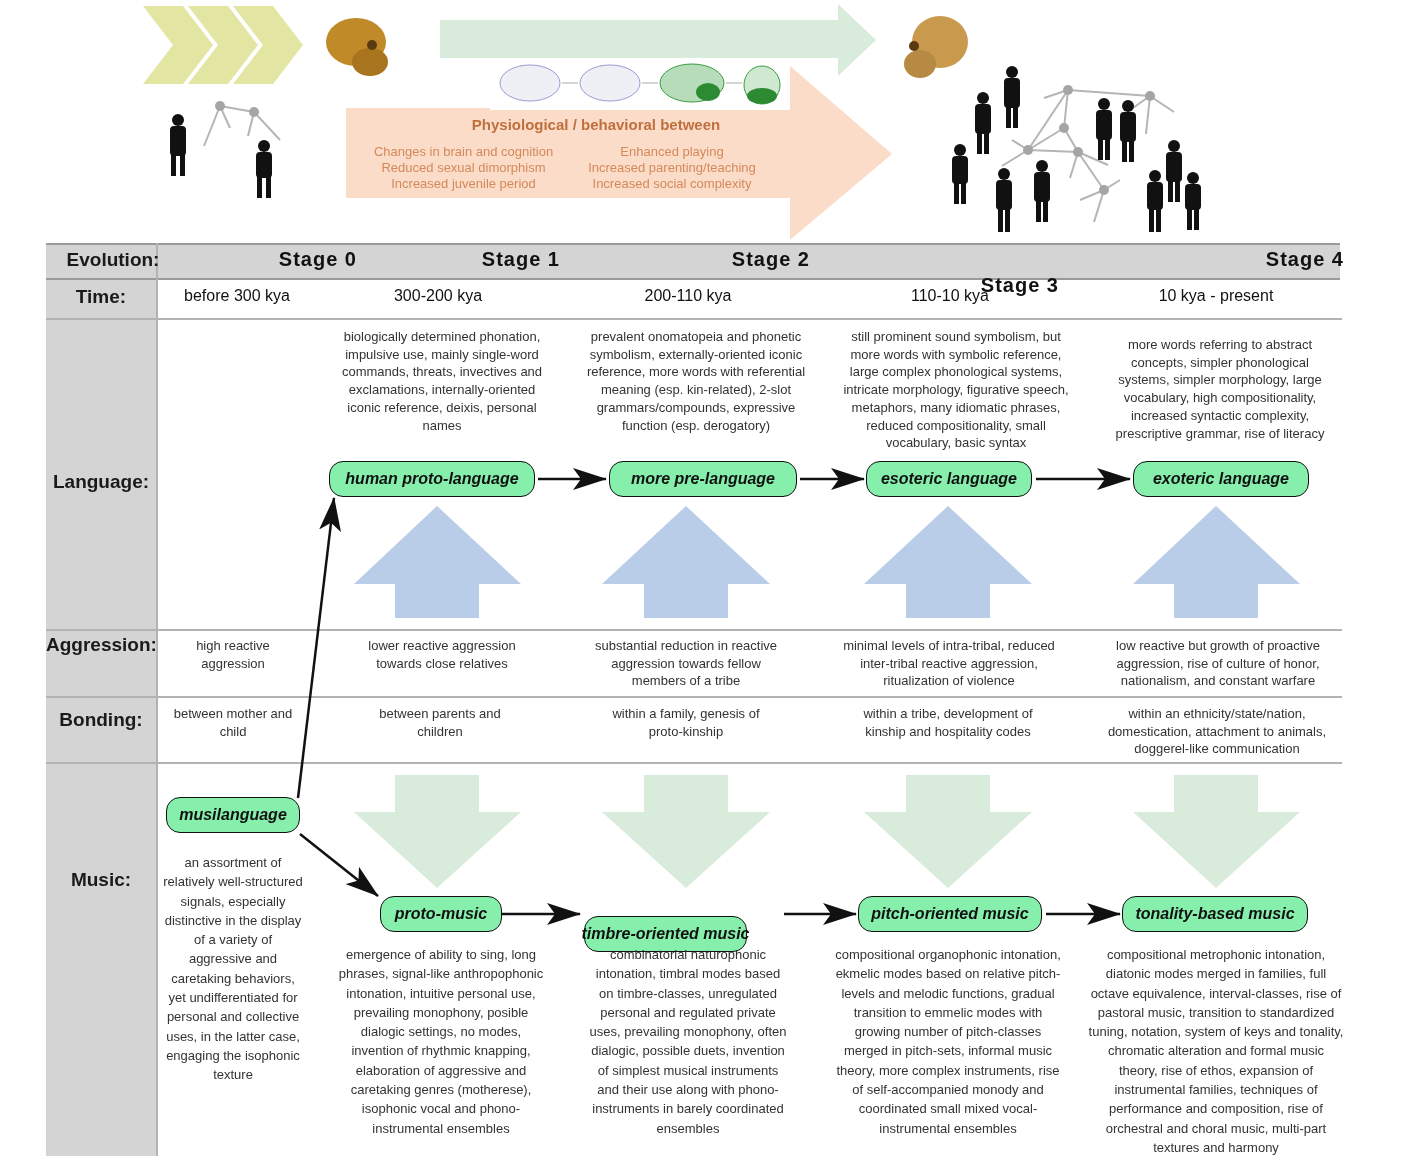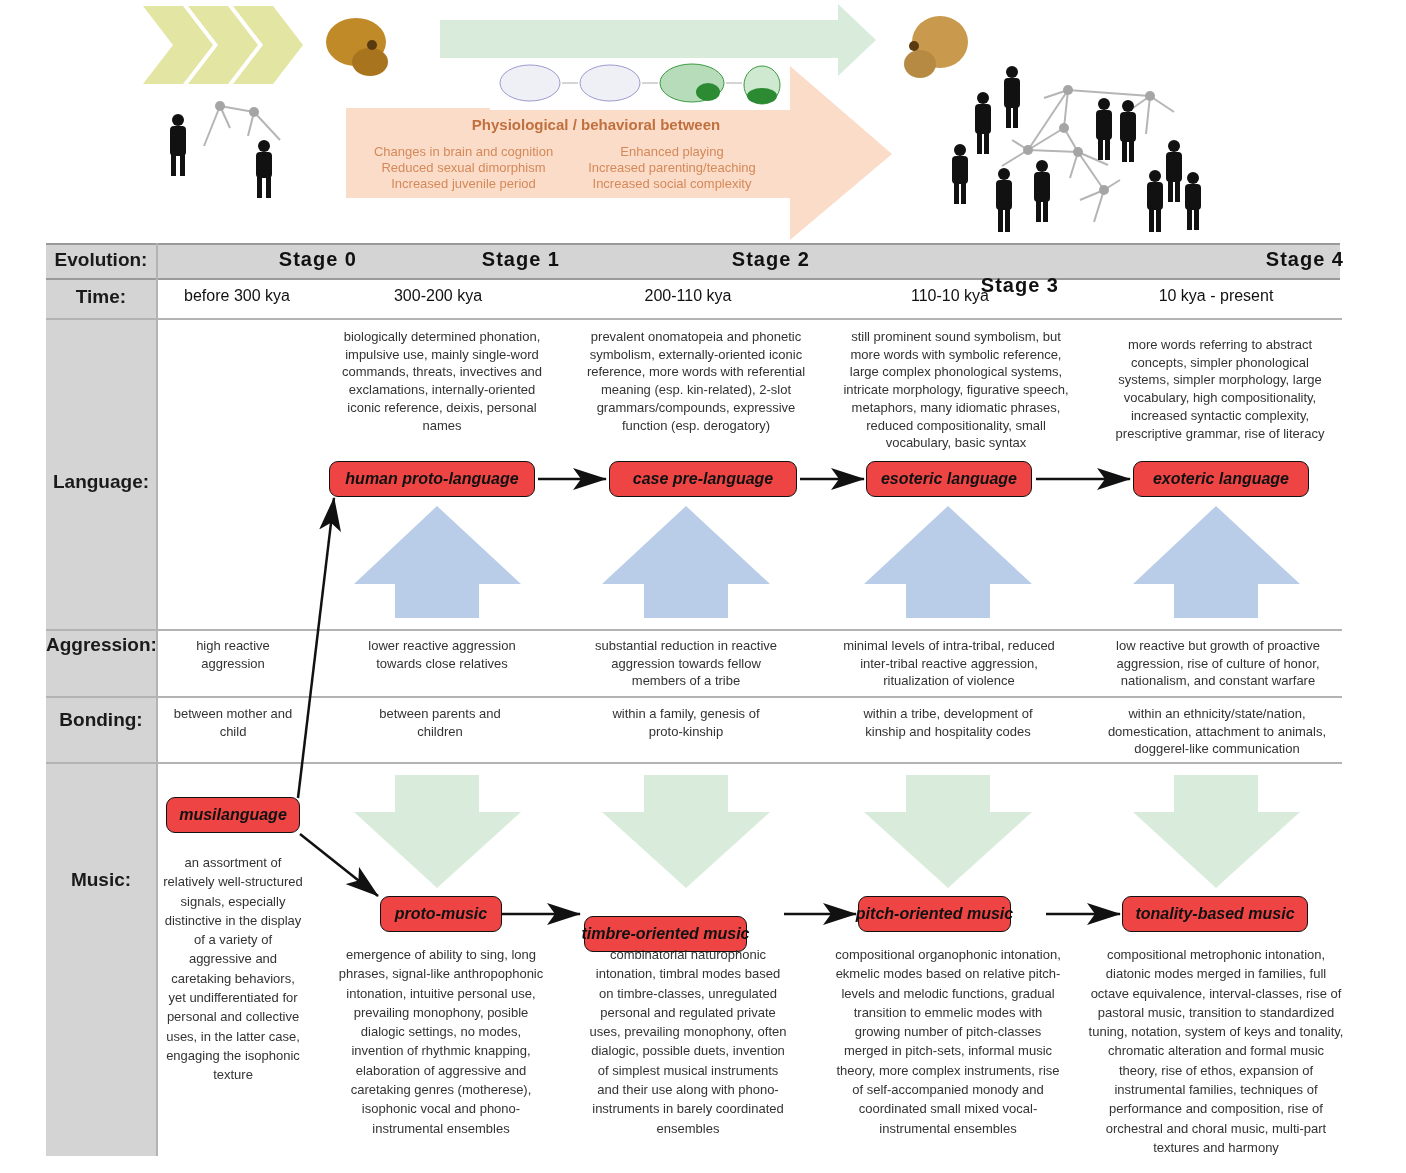--- a/index.html
+++ b/index.html
@@ -15,21 +15,21 @@
 
   
   .row-band { position:absolute; left:46px; width:1294px; }
   .hdr-band { background:#d4d4d4; border-top:2px solid #9a9a9a; border-bottom:2px solid #9a9a9a; }
   .label-col { position:absolute; left:46px; width:110px; background:#d4d4d4; }
   .row-label { position:absolute; left:46px; width:110px; text-align:center; font-weight:bold; font-size:19px; color:#1a1a1a; }
   .hline { position:absolute; left:46px; width:1296px; height:2px; background:#b3b3b3; }
   .stage-hdr { position:absolute; top:248px; width:240px; text-align:right; font-weight:bold; font-size:20px; letter-spacing:1px; color:#111; }
   .time-cell { position:absolute; top:287px; width:240px; text-align:center; font-size:16px; color:#111; }
   .cell { position:absolute; text-align:center; font-size:13px; line-height:17.7px; color:#333; }
-  .pill { position:absolute; height:36px; border:1.5px solid #111; border-radius:9px; background:#ef4444;
+  .pill { position:absolute; height:36px; border:1.5px solid #111; border-radius:14px; background:#86efac;
           display:flex; align-items:center; justify-content:center; font-weight:bold; font-style:italic;
           font-size:16px; color:#111; box-sizing:border-box; white-space:nowrap; }
 </style>
 </head>
 <body>
 
 <svg class="overlay" width="1406" height="1173">
 
   <g fill="#e3e6a3">
     <polygon points="143,6 183,6 213,45 183,84 143,84 173,45"></polygon>
@@ -171,21 +171,21 @@
 <div class="label-col" style="top:243px; height:913px;"></div>
 <div class="row-band hdr-band" style="top:243px; height:33px;"></div>
 <div class="label-col" style="top:245px; height:31px;"></div>
 <div class="abs" style="left:156px; top:243px; width:2px; height:913px; background:#b3b3b3;"></div>
 
 <div class="hline" style="top:318px;"></div>
 <div class="hline" style="top:629px;"></div>
 <div class="hline" style="top:696px;"></div>
 <div class="hline" style="top:762px;"></div>
 
-<div class="row-label" style="top:249px; font-size:19px;">Evolution:</div>
+<div class="row-label" style="top:249px; font-size:19px;padding-left:12px;">Evolution:</div>
 <div class="row-label" style="top:286px;">Time:</div>
 <div class="row-label" style="top:471px;">Language:</div>
 <div class="row-label" style="top:634px;">Aggression:</div>
 <div class="row-label" style="top:709px;">Bonding:</div>
 <div class="row-label" style="top:869px;">Music:</div>
 
 <div class="stage-hdr" style="left:117px;">Stage 0</div>
 <div class="stage-hdr" style="left:320px;">Stage 1</div>
 <div class="stage-hdr" style="left:570px;">Stage 2</div>
 <div class="stage-hdr" style="left:819px;margin-top:26px;">Stage 3</div>
@@ -232,39 +232,39 @@
 
   <line x1="476" y1="914" x2="580" y2="914" stroke="#111" stroke-width="2.5" marker-end="url(#ahbig)"></line>
   <line x1="784" y1="914" x2="856" y2="914" stroke="#111" stroke-width="2.5" marker-end="url(#ahbig)"></line>
   <line x1="1046" y1="914" x2="1120" y2="914" stroke="#111" stroke-width="2.5" marker-end="url(#ahbig)"></line>
 
   <line x1="298" y1="798" x2="334" y2="498" stroke="#111" stroke-width="2.5" marker-end="url(#ahbig)"></line>
   <line x1="300" y1="834" x2="378" y2="896" stroke="#111" stroke-width="2.5" marker-end="url(#ahbig)"></line>
 </svg>
 
 <div class="pill" style="left:329px; top:461px; width:206px;">human proto-language</div>
-<div class="pill" style="left:609px; top:461px; width:188px;">case pre-language</div>
+<div class="pill" style="left:609px; top:461px; width:188px;">more pre-language</div>
 <div class="pill" style="left:866px; top:461px; width:166px;">esoteric language</div>
 <div class="pill" style="left:1133px; top:461px; width:176px;">exoteric language</div>
 
 <div class="cell" style="left:166px; top:637px; width:134px;">high reactive aggression</div>
 <div class="cell" style="left:350px; top:637px; width:184px;">lower reactive aggression towards close relatives</div>
 <div class="cell" style="left:584px; top:637px; width:204px;">substantial reduction in reactive aggression towards fellow members of a tribe</div>
 <div class="cell" style="left:836px; top:637px; width:226px;">minimal levels of intra-tribal, reduced inter-tribal reactive aggression, ritualization of violence</div>
 <div class="cell" style="left:1100px; top:637px; width:236px;">low reactive but growth of proactive aggression, rise of culture of honor, nationalism, and constant warfare</div>
 
 <div class="cell" style="left:166px; top:705px; width:134px;">between mother and child</div>
 <div class="cell" style="left:360px; top:705px; width:160px;">between parents and children</div>
 <div class="cell" style="left:594px; top:705px; width:184px;">within a family, genesis of proto-kinship</div>
 <div class="cell" style="left:846px; top:705px; width:204px;">within a tribe, development of kinship and hospitality codes</div>
 <div class="cell" style="left:1094px; top:705px; width:246px;">within an ethnicity/state/nation, domestication, attachment to animals, doggerel-like communication</div>
 
 <div class="pill" style="left:166px; top:797px; width:134px;">musilanguage</div>
 <div class="pill" style="left:380px; top:896px; width:122px;">proto-music</div>
 <div class="pill" style="left:584px; top:916px; width:163px;">timbre-oriented music</div>
-<div class="pill" style="left:858px; top:896px; width:153px;">pitch-oriented music</div>
+<div class="pill" style="left:858px; top:896px; width:184px;">pitch-oriented music</div>
 <div class="pill" style="left:1122px; top:896px; width:186px;">tonality-based music</div>
 
 <div class="cell" style="left:162px; top:853px; width:142px; line-height:19.3px;">an assortment of relatively well-structured signals, especially distinctive in the display of a variety of aggressive and caretaking behaviors, yet undifferentiated for personal and collective uses, in the latter case, engaging the isophonic texture</div>
 <div class="cell" style="left:338px; top:945px; width:206px; line-height:19.3px;">emergence of ability to sing, long phrases, signal-like anthropophonic intonation, intuitive personal use, prevailing monophony, posible dialogic settings, no modes, invention of rhythmic knapping, elaboration of aggressive and caretaking genres (motherese), isophonic vocal and phono-instrumental ensembles</div>
 <div class="cell" style="left:588px; top:945px; width:200px; line-height:19.3px;">combinatorial naturophonic intonation, timbral modes based on timbre-classes, unregulated personal and regulated private uses, prevailing monophony, often dialogic, possible duets, invention of simplest musical instruments and their use along with phono-instruments in barely coordinated ensembles</div>
 <div class="cell" style="left:834px; top:945px; width:228px; line-height:19.3px;">compositional organophonic intonation, ekmelic modes based on relative pitch-levels and melodic functions, gradual transition to emmelic modes with growing number of pitch-classes merged in pitch-sets, informal music theory, more complex instruments, rise of self-accompanied monody and coordinated small mixed vocal-instrumental ensembles</div>
 <div class="cell" style="left:1088px; top:945px; width:256px; line-height:19.3px;">compositional metrophonic intonation, diatonic modes merged in families, full octave equivalence, interval-classes, rise of pastoral music, transition to standardized tuning, notation, system of keys and tonality, chromatic alteration and formal music theory, rise of ethos, expansion of instrumental families, techniques of performance and composition, rise of orchestral and choral music, multi-part textures and harmony</div>
 
 </body></html>

